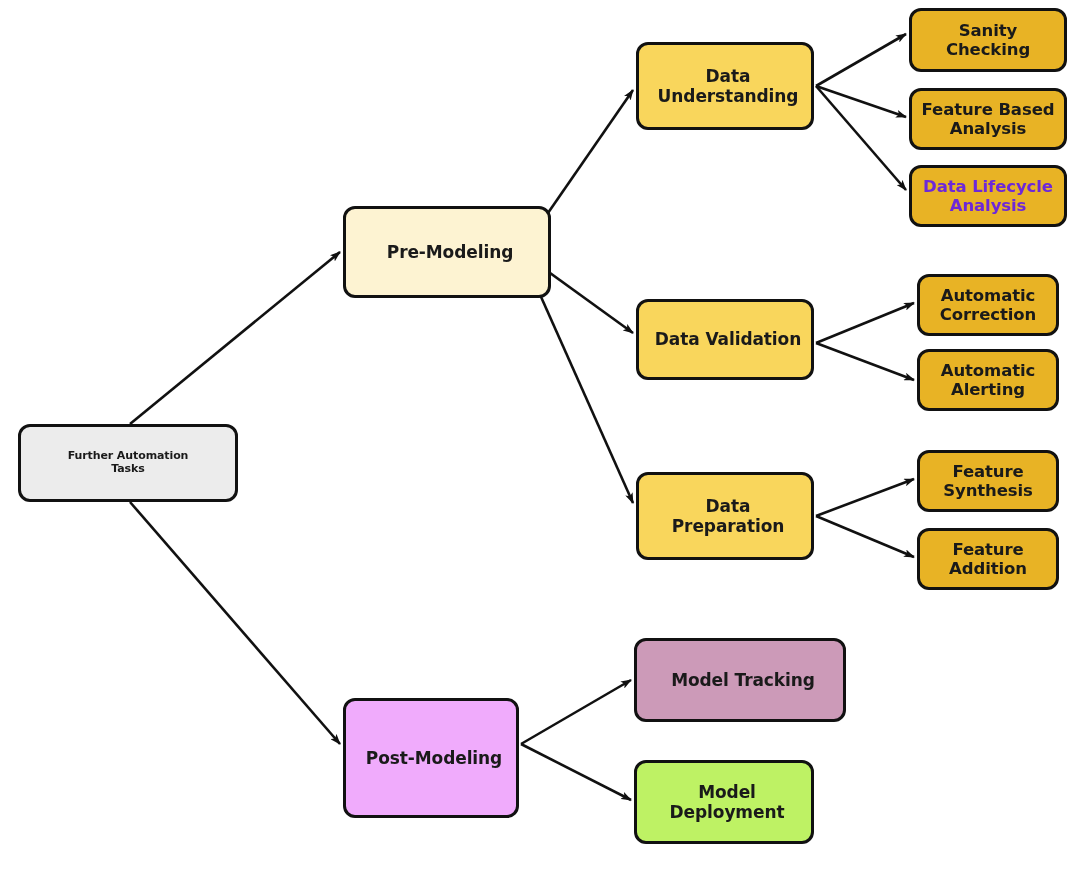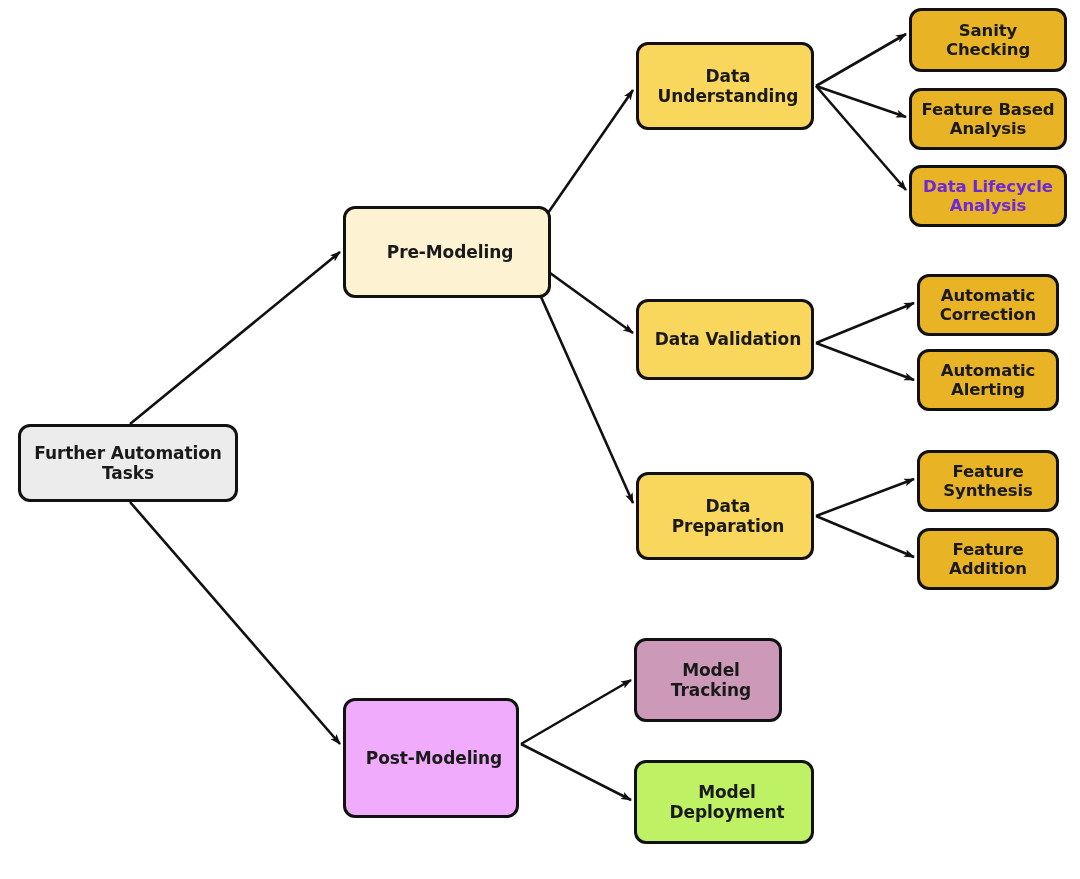--- a/index.html
+++ b/index.html
@@ -6,21 +6,21 @@
   html,body{margin:0;padding:0;background:#ffffff;}
   body{width:1080px;height:879px;overflow:hidden;
        font-family:"DejaVu Sans","Liberation Sans",sans-serif;}
   #canvas{position:relative;width:1080px;height:879px;background:#ffffff;}
   #edges{position:absolute;left:0;top:0;width:1080px;height:879px;}
   .node{position:absolute;box-sizing:border-box;
         display:flex;align-items:center;justify-content:center;text-align:center;
         border:3px solid #111111;border-radius:12px;
         color:#1a1a1a;font-weight:bold;line-height:1.18;
         letter-spacing:-0.1px;padding:2px 6px;}
-  .n-root{font-size:17px;}
+  .n-root{font-size:11px;}
   .n-mid{font-size:17px;padding-left:12px;}
   .n-leaf{font-size:16.5px;}
   .lbl{display:block;white-space:pre-line;}
 </style>
 </head>
 <body>
 
 <div id="canvas">
   <svg id="edges" viewBox="0 0 1080 879" xmlns="http://www.w3.org/2000/svg">
     <defs>
@@ -60,21 +60,21 @@
         <span class="lbl">Data
 Understanding</span>
       </div>
       <div class="node n-mid" style="left: 636px; top: 299px; width: 178px; height: 81px; background: rgb(249, 214, 92); border-color: rgb(17, 17, 17); color: rgb(26, 26, 26);">
         <span class="lbl">Data Validation</span>
       </div>
       <div class="node n-mid" style="left: 636px; top: 472px; width: 178px; height: 88px; background: rgb(249, 214, 92); border-color: rgb(17, 17, 17); color: rgb(26, 26, 26);">
         <span class="lbl">Data
 Preparation</span>
       </div>
-      <div class="node n-mid" style="left: 634px; top: 638px; width: 148px; height: 84px; background: rgb(204, 154, 184); border-color: rgb(17, 17, 17); color: rgb(26, 26, 26);">
+      <div class="node n-mid" style="left: 634px; top: 638px; width: 212px; height: 84px; background: rgb(204, 154, 184); border-color: rgb(17, 17, 17); color: rgb(26, 26, 26);">
         <span class="lbl">Model Tracking</span>
       </div>
       <div class="node n-mid" style="left: 634px; top: 760px; width: 180px; height: 84px; background: #bef264; border-color: rgb(17, 17, 17); color: rgb(26, 26, 26);">
         <span class="lbl">Model
 Deployment</span>
       </div>
       <div class="node n-leaf" style="left: 909px; top: 8px; width: 158px; height: 64px; background: rgb(232, 179, 37); border-color: rgb(17, 17, 17); color: rgb(26, 26, 26);">
         <span class="lbl">Sanity
 Checking</span>
       </div>

